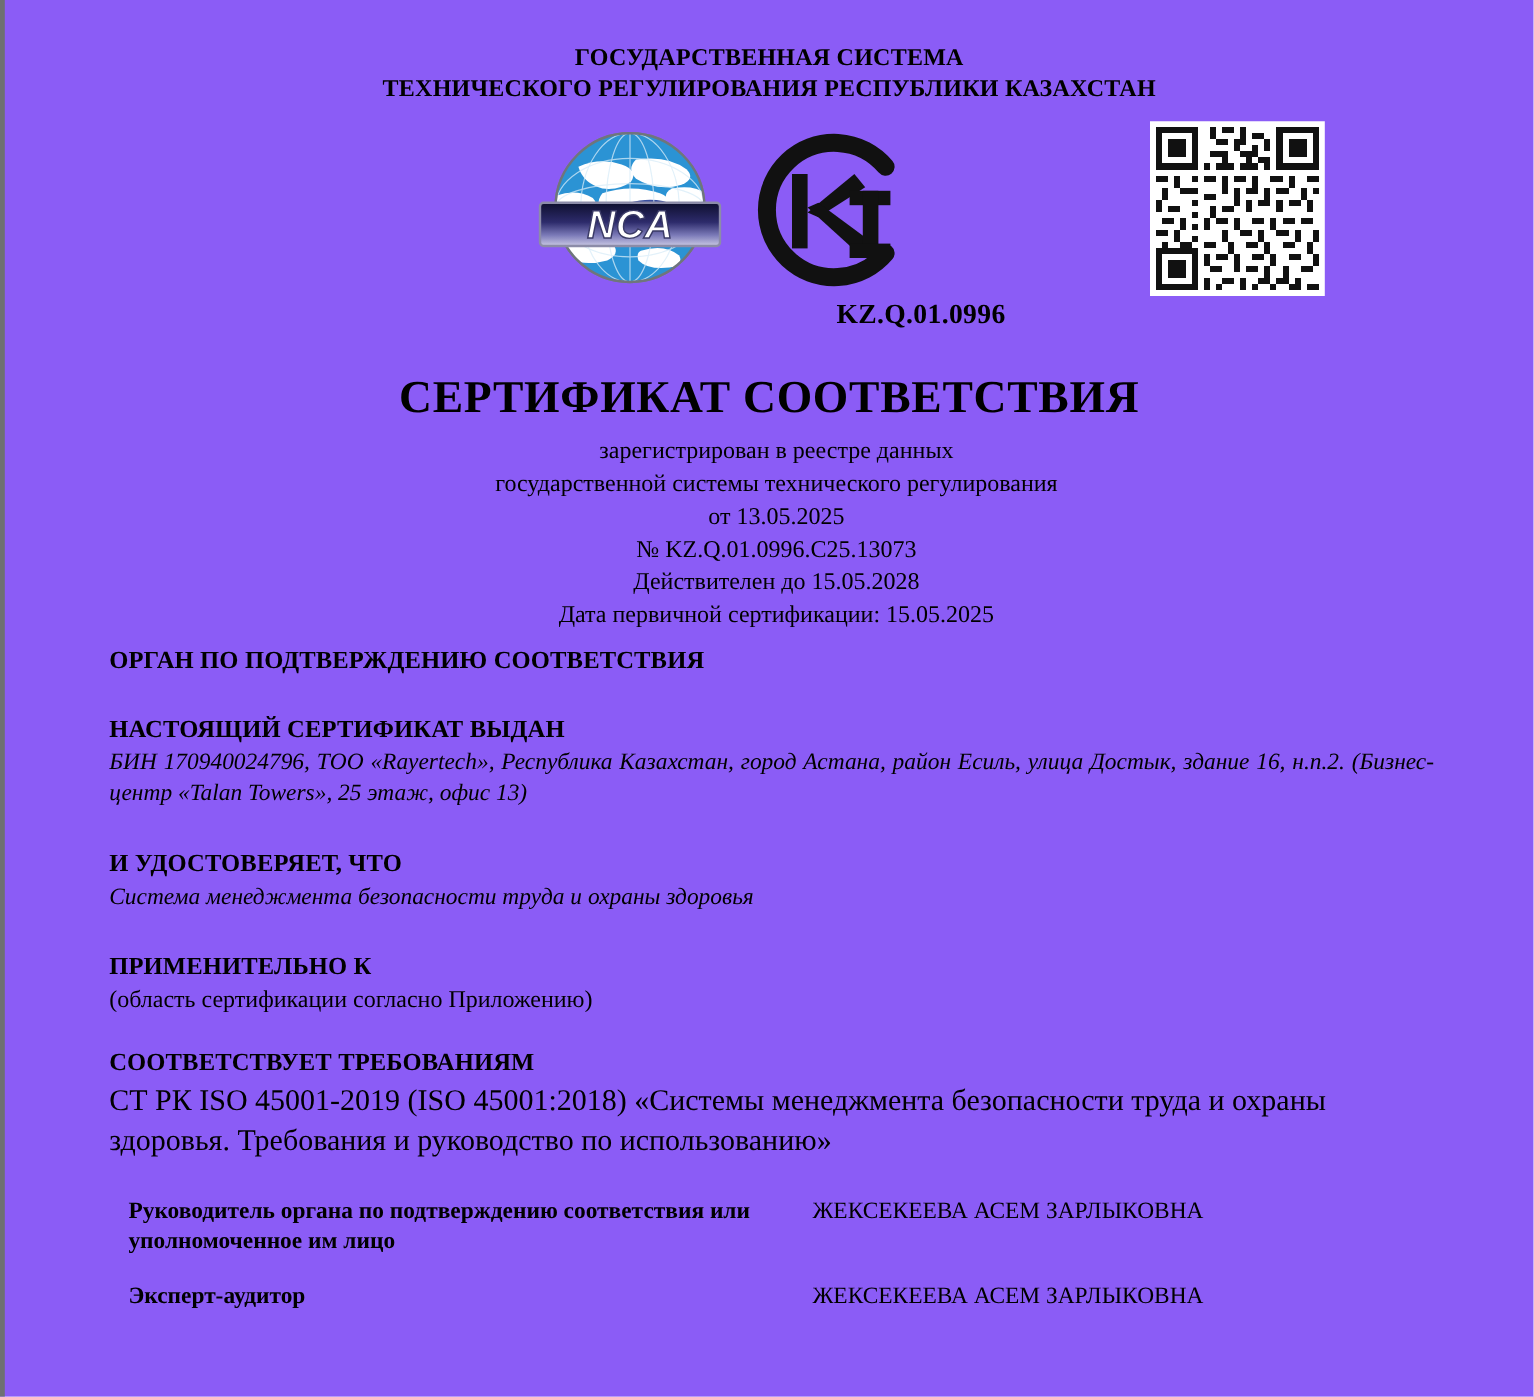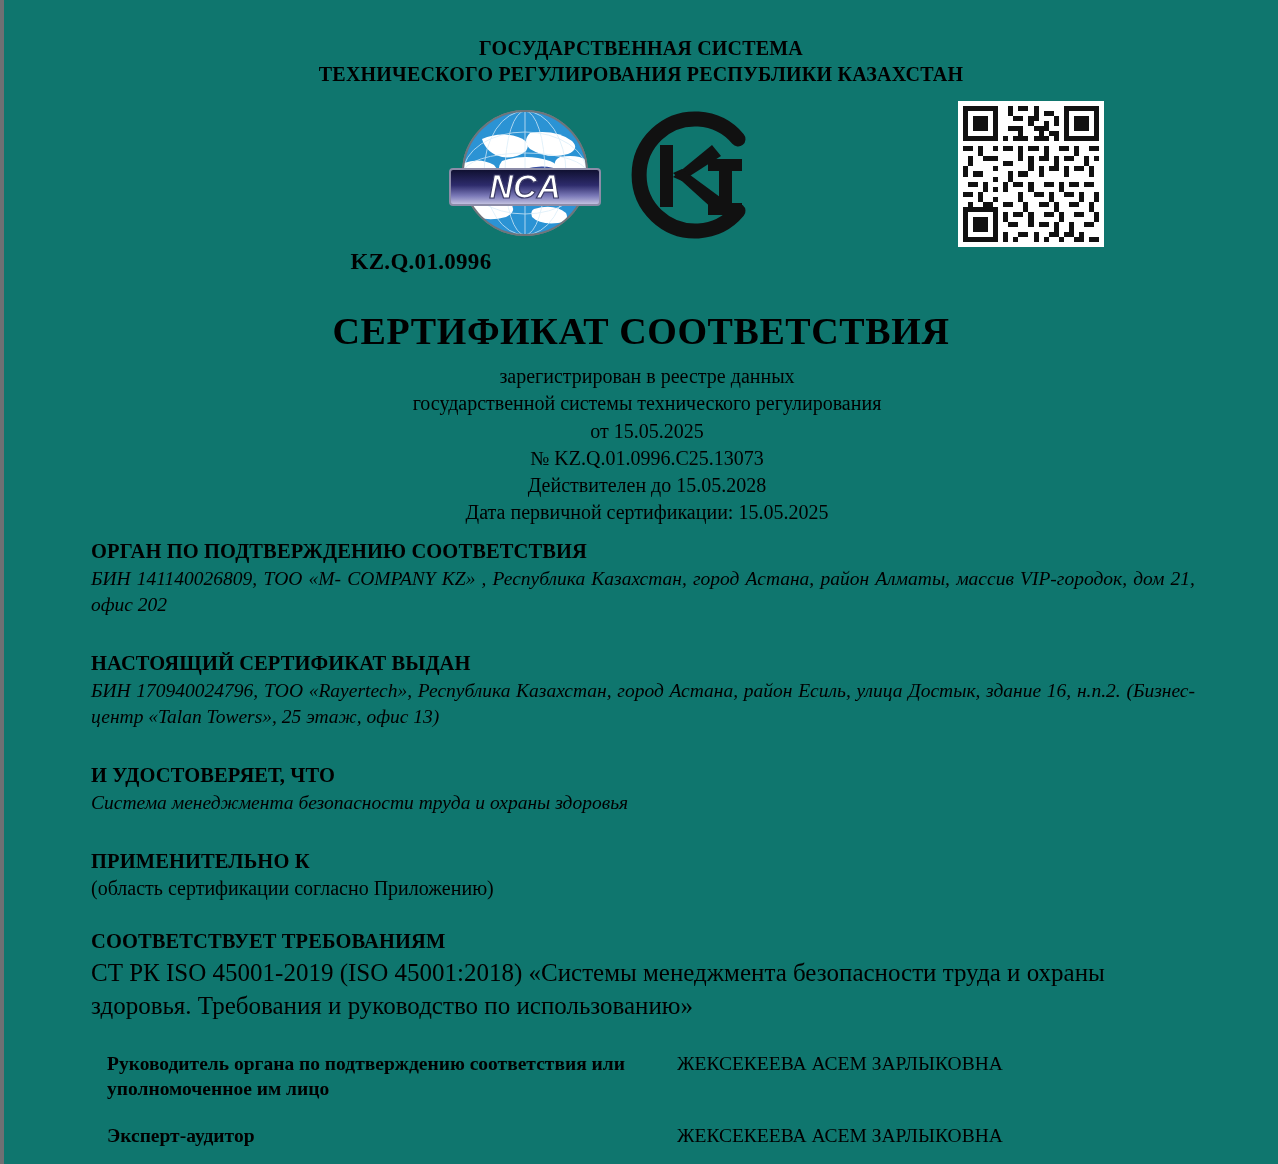--- a/index.html
+++ b/index.html
@@ -8,21 +8,21 @@
     background: #ffffff;
   }
   body {
     font-family: "Liberation Serif", serif;
     color: #000000;
   }
   #page {
     position: relative;
     width: 1278px;
     height: 1164px;
-    background: #0f766e;
+    background: #8b5cf6;
     box-sizing: border-box;
     border-left: 4px solid #6e7073;
     overflow: hidden;
   }
 
   
   .doc-header {
     text-align: center;
     font-weight: bold;
     font-size: 20px;
@@ -58,21 +58,21 @@
     left: 954px;
     top: 0px;
     width: 146px;
     height: 146px;
   }
   .accred-number {
     position: absolute;
     left: 0;
     right: 0;
     top: 148px;
-    text-align: center;
+    text-align: right;
     font-weight: bold;
     font-size: 23px;
     letter-spacing: 0.3px;
     padding-right: 440px;
   }
 
   
   .cert-title {
     text-align: center;
     font-weight: bold;
@@ -347,30 +347,29 @@
     </div>
 
     <div class="accred-number">KZ.Q.01.0996</div>
   </div>
 
   <div class="cert-title">СЕРТИФИКАТ СООТВЕТСТВИЯ</div>
 
   <div class="reg-block">
     <div>зарегистрирован в реестре данных</div>
     <div>государственной системы технического регулирования</div>
-    <div>от 15.05.2025</div>
+    <div>от 13.05.2025</div>
     <div>№ KZ.Q.01.0996.C25.13073</div>
     <div>Действителен до 15.05.2028</div>
     <div>Дата первичной сертификации: 15.05.2025</div>
   </div>
 
   <div class="body-area">
 
     <div class="sec-heading">ОРГАН ПО ПОДТВЕРЖДЕНИЮ СООТВЕТСТВИЯ</div>
-    <div class="sec-body-italic">БИН 141140026809, ТОО «M- COMPANY KZ» , Республика Казахстан, город Астана, район Алматы, массив VIP-городок, дом 21, офис 202</div>
 
     <div class="gap-lg"></div>
 
     <div class="sec-heading">НАСТОЯЩИЙ СЕРТИФИКАТ ВЫДАН</div>
     <div class="sec-body-italic">БИН 170940024796, ТОО «Rayertech», Республика Казахстан, город Астана, район Есиль, улица Достык, здание 16, н.п.2. (Бизнес-центр «Talan Towers», 25 этаж, офис 13)</div>
 
     <div class="gap-lg"></div>
 
     <div class="sec-heading">И УДОСТОВЕРЯЕТ, ЧТО</div>
     <div class="sec-body-italic">Система менеджмента безопасности труда и охраны здоровья</div>

